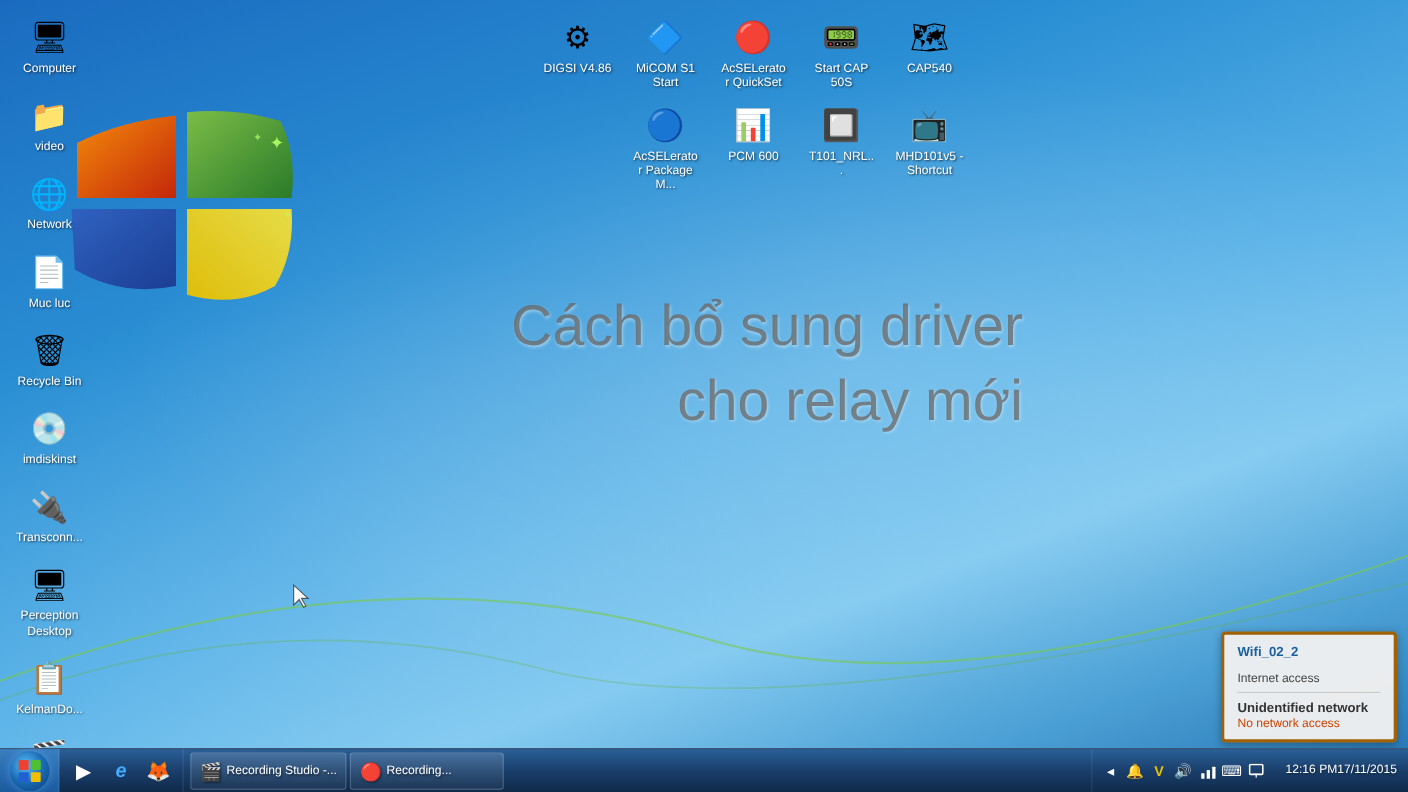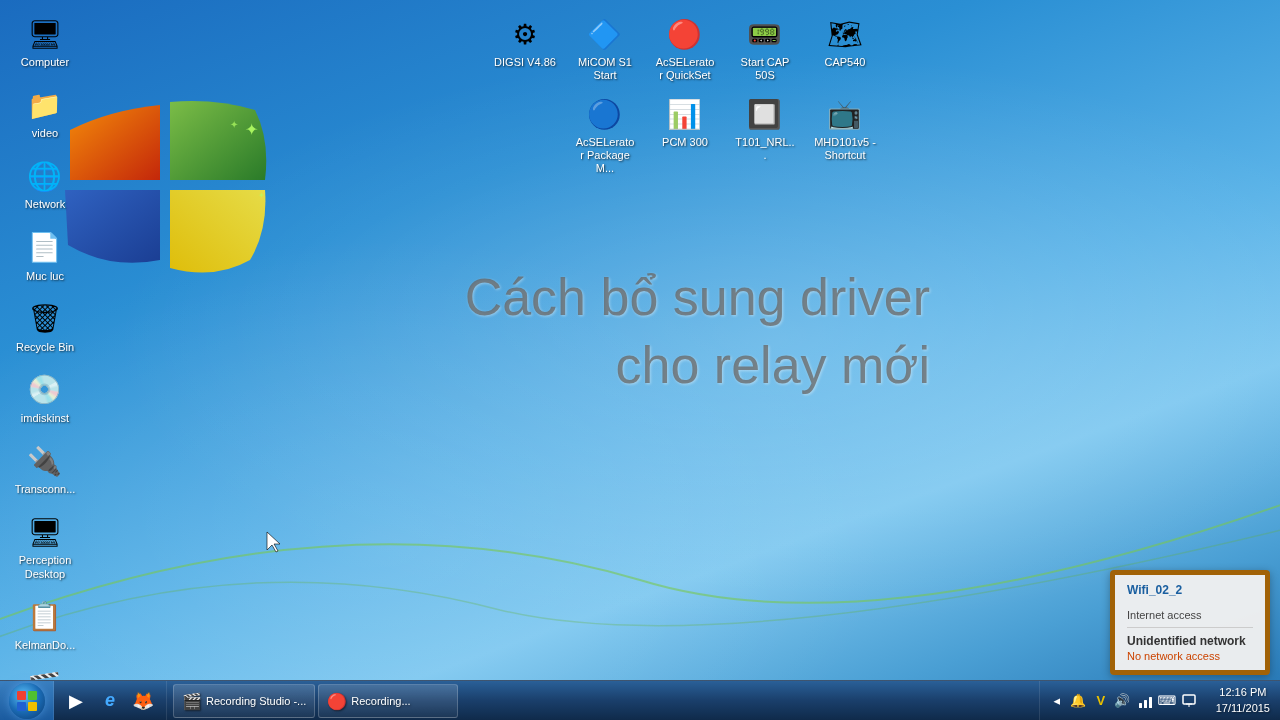--- a/index.html
+++ b/index.html
@@ -220,39 +220,39 @@
       display: flex;
       align-items: center;
       justify-content: center;
       font-size: 13px;
       cursor: pointer;
       color: white;
     }
 
     .taskbar-clock {
       display: flex;
-      flex-direction: column;
+      flex-direction: row;
       align-items: center;
       justify-content: center;
       padding: 0 10px;
       height: 100%;
       font-size: 11px;
       color: white;
       text-shadow: 1px 1px 2px rgba(0,0,0,0.5);
       cursor: pointer;
       line-height: 1.4;
     }
 
     
     .network-tooltip {
       position: absolute;
       bottom: 45px;
       right: 10px;
       background: rgba(240,240,240,0.97);
-      border: 5px solid #a16207;
+      border: 3px solid #a16207;
       border-radius: 4px;
       padding: 8px 12px;
       font-size: 11px;
       color: #333;
       min-width: 160px;
       box-shadow: 0 2px 8px rgba(0,0,0,0.3);
     }
 
     .network-tooltip .net-name {
       font-weight: bold;
@@ -418,21 +418,21 @@
   </div>
 </div>
 
 <div class="desktop-icons-top-right-row2">
   <div class="desktop-icon">
     <div class="icon-img">🔵</div>
     <div class="icon-label">AcSELerator Package M...</div>
   </div>
   <div class="desktop-icon">
     <div class="icon-img">📊</div>
-    <div class="icon-label">PCM 300</div>
+    <div class="icon-label">PCM 600</div>
   </div>
   <div class="desktop-icon">
     <div class="icon-img">🔲</div>
     <div class="icon-label">T101_NRL...</div>
   </div>
   <div class="desktop-icon">
     <div class="icon-img">📺</div>
     <div class="icon-label">MHD101v5 - Shortcut</div>
   </div>
 </div>

